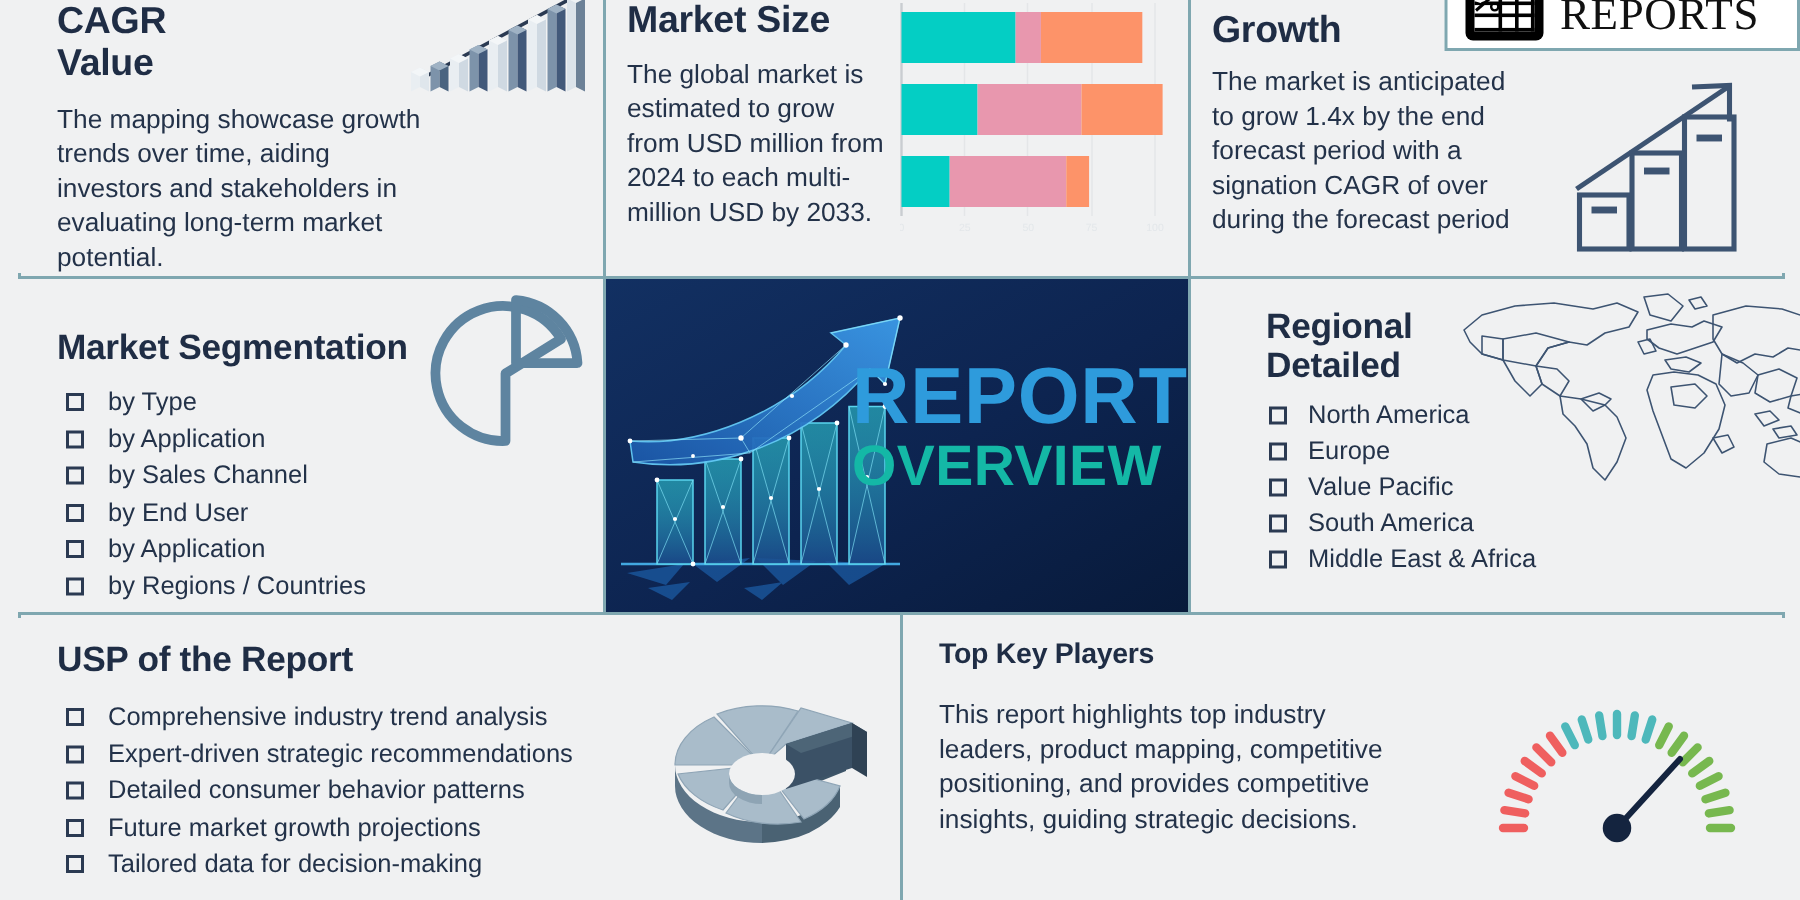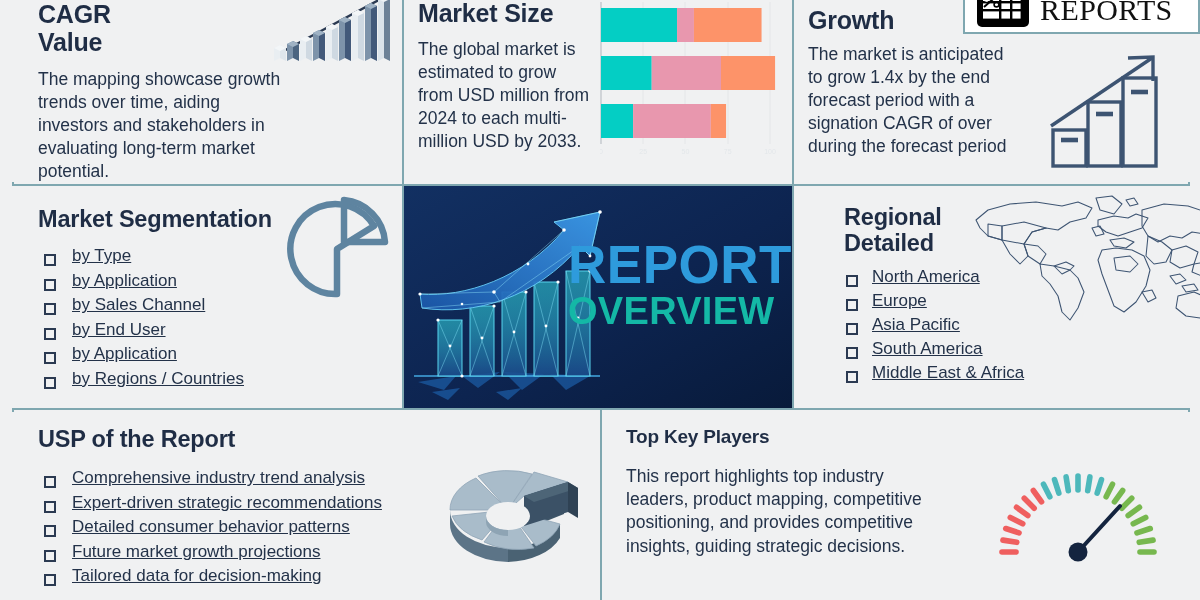--- a/index.html
+++ b/index.html
@@ -28,23 +28,22 @@
     letter-spacing: -0.2px;
     line-height: 1.12;
   }
   .panel-body {
     color: #233249;
     line-height: 1.32;
   }
   .checklist { list-style: none; }
   .checklist li {
     display: flex;
-    align-items: flex-end;
+    align-items: flex-start;
     color: #233249;
-    text-decoration: underline;
   }
   .cbox {
     flex: 0 0 auto;
     display: inline-block;
     border: 2.1px solid #2b3a52;
     background: transparent;
   }
 
   
   .rule { position: absolute; background: #7fa7b0; }
@@ -81,21 +80,21 @@
   }
   #logo-mark { width: 56px; height: 44px; flex: 0 0 auto; }
   #logo-word {
     font-family: "Liberation Serif", serif;
     font-size: 30px; color: #111; letter-spacing: 0.4px;
     line-height: 1; padding-bottom: 4px;
   }
 
   
   #p-seg { left: 12px; top: 186px; width: 390px; height: 222px; }
-  #p-seg .panel-title { font-size: 23.5px; padding: 20px 0 0 26px; }
+  #p-seg .panel-title { font-size: 23.5px; padding: 32px 0 0 26px; }
   #p-seg .checklist { padding: 14px 0 0 32px; }
   #p-seg .checklist li { font-size: 17px; margin-bottom: 4.5px; }
   #p-seg .cbox { width: 12px; height: 12px; margin: 4px 16px 0 0; }
   .pie-icon { position: absolute; right: 10px; top: 8px; width: 110px; height: 110px; }
 
   
   #p-hero {
     left: 404px; top: 186px; width: 388px; height: 222px;
     background: #0c2147;
     overflow: hidden;
@@ -394,21 +393,21 @@
         <li>
           <span class="cbox"></span>
           <span>North America</span>
         </li>
         <li>
           <span class="cbox"></span>
           <span>Europe</span>
         </li>
         <li>
           <span class="cbox"></span>
-          <span>Asia Pacific</span>
+          <span>Value Pacific</span>
         </li>
         <li>
           <span class="cbox"></span>
           <span>South America</span>
         </li>
         <li>
           <span class="cbox"></span>
           <span>Middle East &amp; Africa</span>
         </li>
       </ul>

